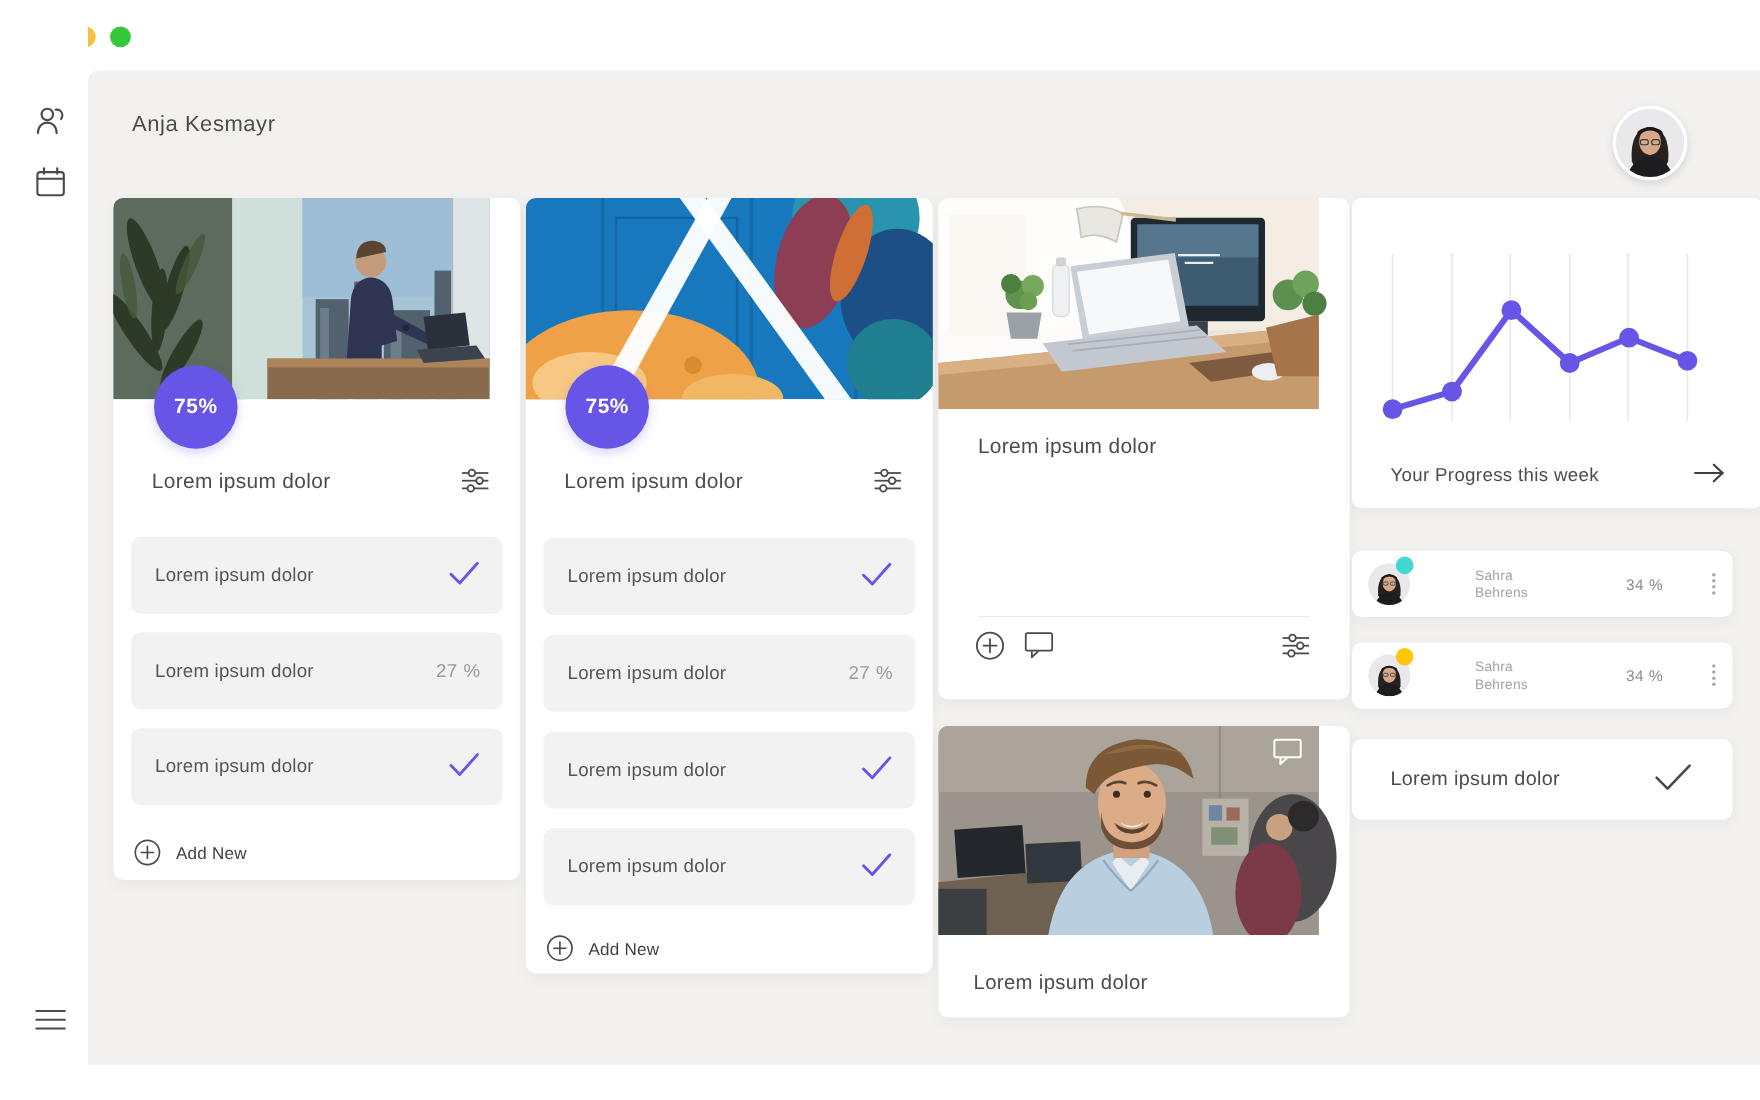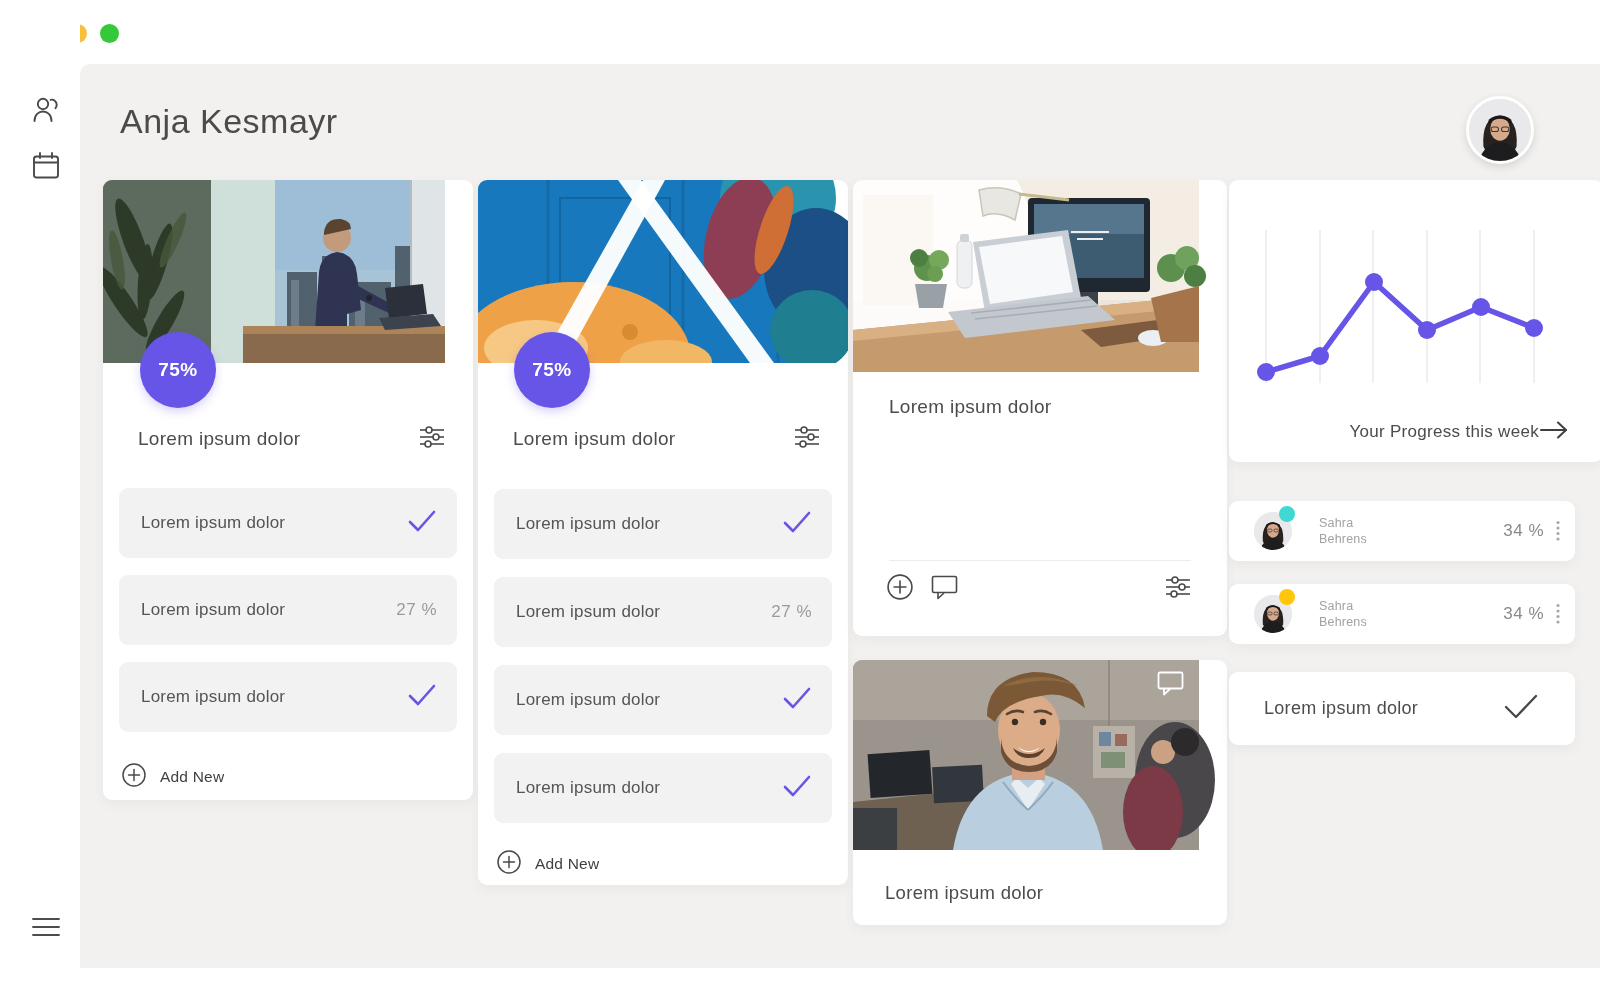--- a/index.html
+++ b/index.html
@@ -10,21 +10,21 @@
   .tl{width:19px;height:19px;border-radius:50%;}
   .tl.red{background:#f25d58;} .tl.yellow{background:#f7bf3c;} .tl.green{background:#35c839;}
   
   .rail{position:absolute;left:0;top:0;width:80px;height:1000px;background:#fff;}
   .rail-icon{position:absolute;left:30px;width:32px;height:32px;cursor:pointer;}
   .rail-icon.users{top:94px;} .rail-icon.cal{top:150px;}
   .rail-menu{position:absolute;left:32px;top:916px;width:28px;height:22px;cursor:pointer;}
   
   .main{position:absolute;left:80px;top:64px;width:1520px;height:904px;background:#f2f1f0;
         border-radius:10px 0 0 0;}
-  .page-title{position:absolute;left:40px;top:38px;font-size:34px;letter-spacing:.5px;color:#4b4b4b;font-weight:400;}
+  .page-title{position:absolute;left:40px;top:38px;font-size:20px;letter-spacing:.5px;color:#4b4b4b;font-weight:400;}
   .avatar-top{position:absolute;left:1386px;top:32px;width:62px;height:62px;border-radius:50%;
         border:3px solid #fff;box-shadow:0 3px 8px rgba(0,0,0,.12);overflow:hidden;background:#e8e8ea;}
   
   .card{position:absolute;background:#fff;border-radius:9px;box-shadow:0 4px 12px rgba(80,80,80,.06);padding-left:28px;}
   .c1{left:23px;top:116px;width:342px;height:620px;}
   .c2{left:398px;top:116px;width:342px;height:705px;}
   .c3{left:773px;top:116px;width:346px;height:456px;}
   .c4{left:773px;top:596px;width:346px;height:265px;}
   .cchart{left:1149px;top:116px;width:346px;height:282px;}
   .crow1{left:1149px;top:437px;width:346px;height:60px;}
@@ -55,30 +55,30 @@
   .divider{position:absolute;left:36px;right:36px;top:380px;height:1px;background:#ececec;}
   .note-footer{position:absolute;left:34px;right:36px;top:392px;height:34px;display:flex;
              align-items:center;gap:18px;}
   .spacer{flex:1;}
   
   .photo-title{position:absolute;left:32px;top:222px;font-size:18.5px;color:#4c4c4c;letter-spacing:.3px;}
   .photo-bubble{position:absolute;right:43px;top:11px;width:27px;height:25px;cursor:pointer;}
   
   .chart-svg{position:absolute;left:0;top:0;}
   .chart-label-row{position:absolute;left:35px;right:34px;top:230px;height:44px;display:flex;
-             align-items:center;justify-content:flex-end;}
+             align-items:center;justify-content:space-between;}
   .chart-label{font-size:17px;color:#4c4c4c;letter-spacing:.3px;}
   
-  .prow{display:flex;align-items:center;padding:0 14px 0 25px;box-sizing:border-box;height:60px;}
+  .prow{display:flex;align-items:center;padding:0 14px 0 15px;box-sizing:border-box;height:60px;gap:32px;}
   .pavatar{position:relative;width:38px;height:38px;flex:0 0 38px;}
   .pavatar .ph{width:38px;height:38px;border-radius:50%;overflow:hidden;background:#e8e8ea;}
   .pdot{position:absolute;left:25px;top:-6px;width:16px;height:16px;border-radius:50%;}
   .dot-teal{background:#3fd8d2;} .dot-yellow{background:#ffc60b;}
   .pname{margin-left:27px;font-size:12.5px;line-height:16px;color:#a2a2a2;letter-spacing:.2px;}
-  .ppct{margin-left:auto;font-size:17px;color:#8a8a8a;letter-spacing:.5px;}
+  .ppct{margin-left:auto;font-size:14px;color:#8a8a8a;letter-spacing:.5px;}
   .kebab{margin-left:11px;width:6px;height:22px;cursor:pointer;}
   
   .ctodo{display:flex;align-items:center;justify-content:space-between;
          padding:0 36px 0 35px;box-sizing:border-box;}
   .todo-label{font-size:18px;color:#4c4c4c;letter-spacing:.3px;}
   svg{overflow:visible;}
 </style>
 </head>
 <body>
 

